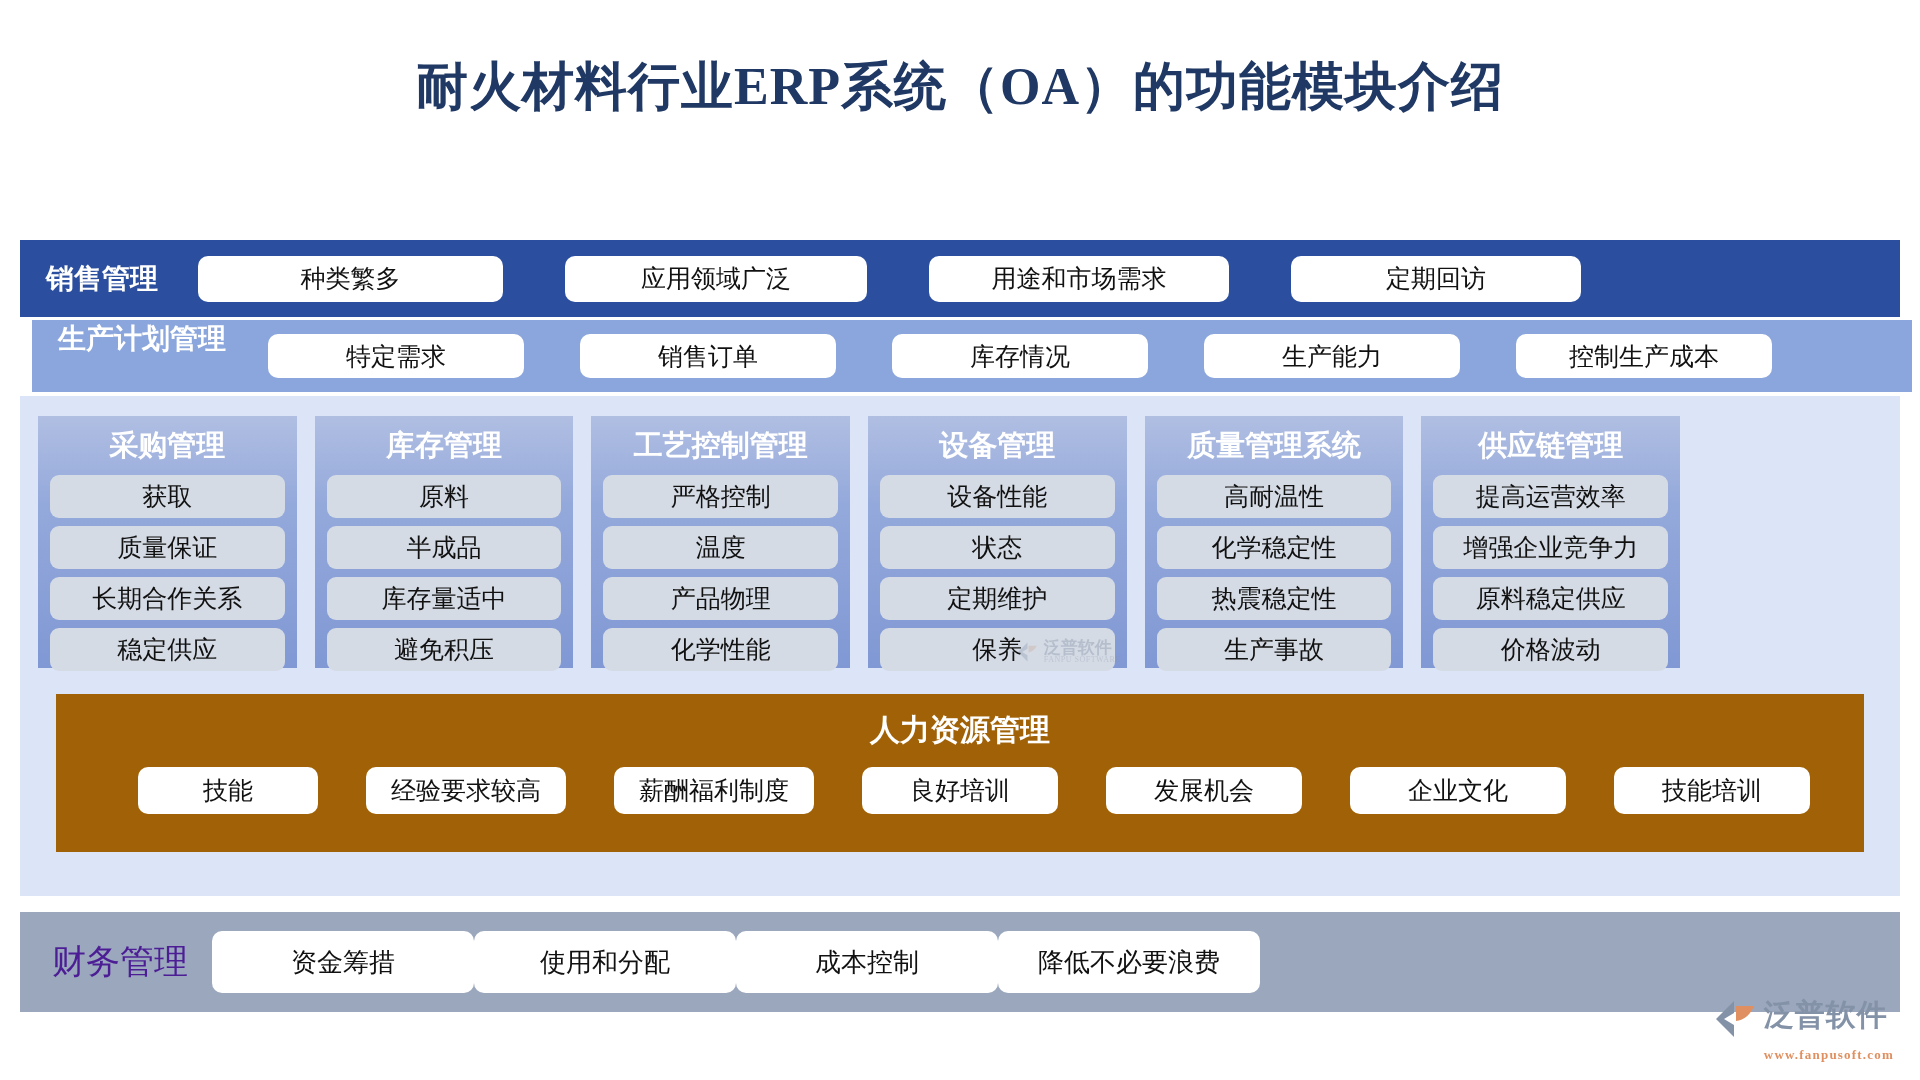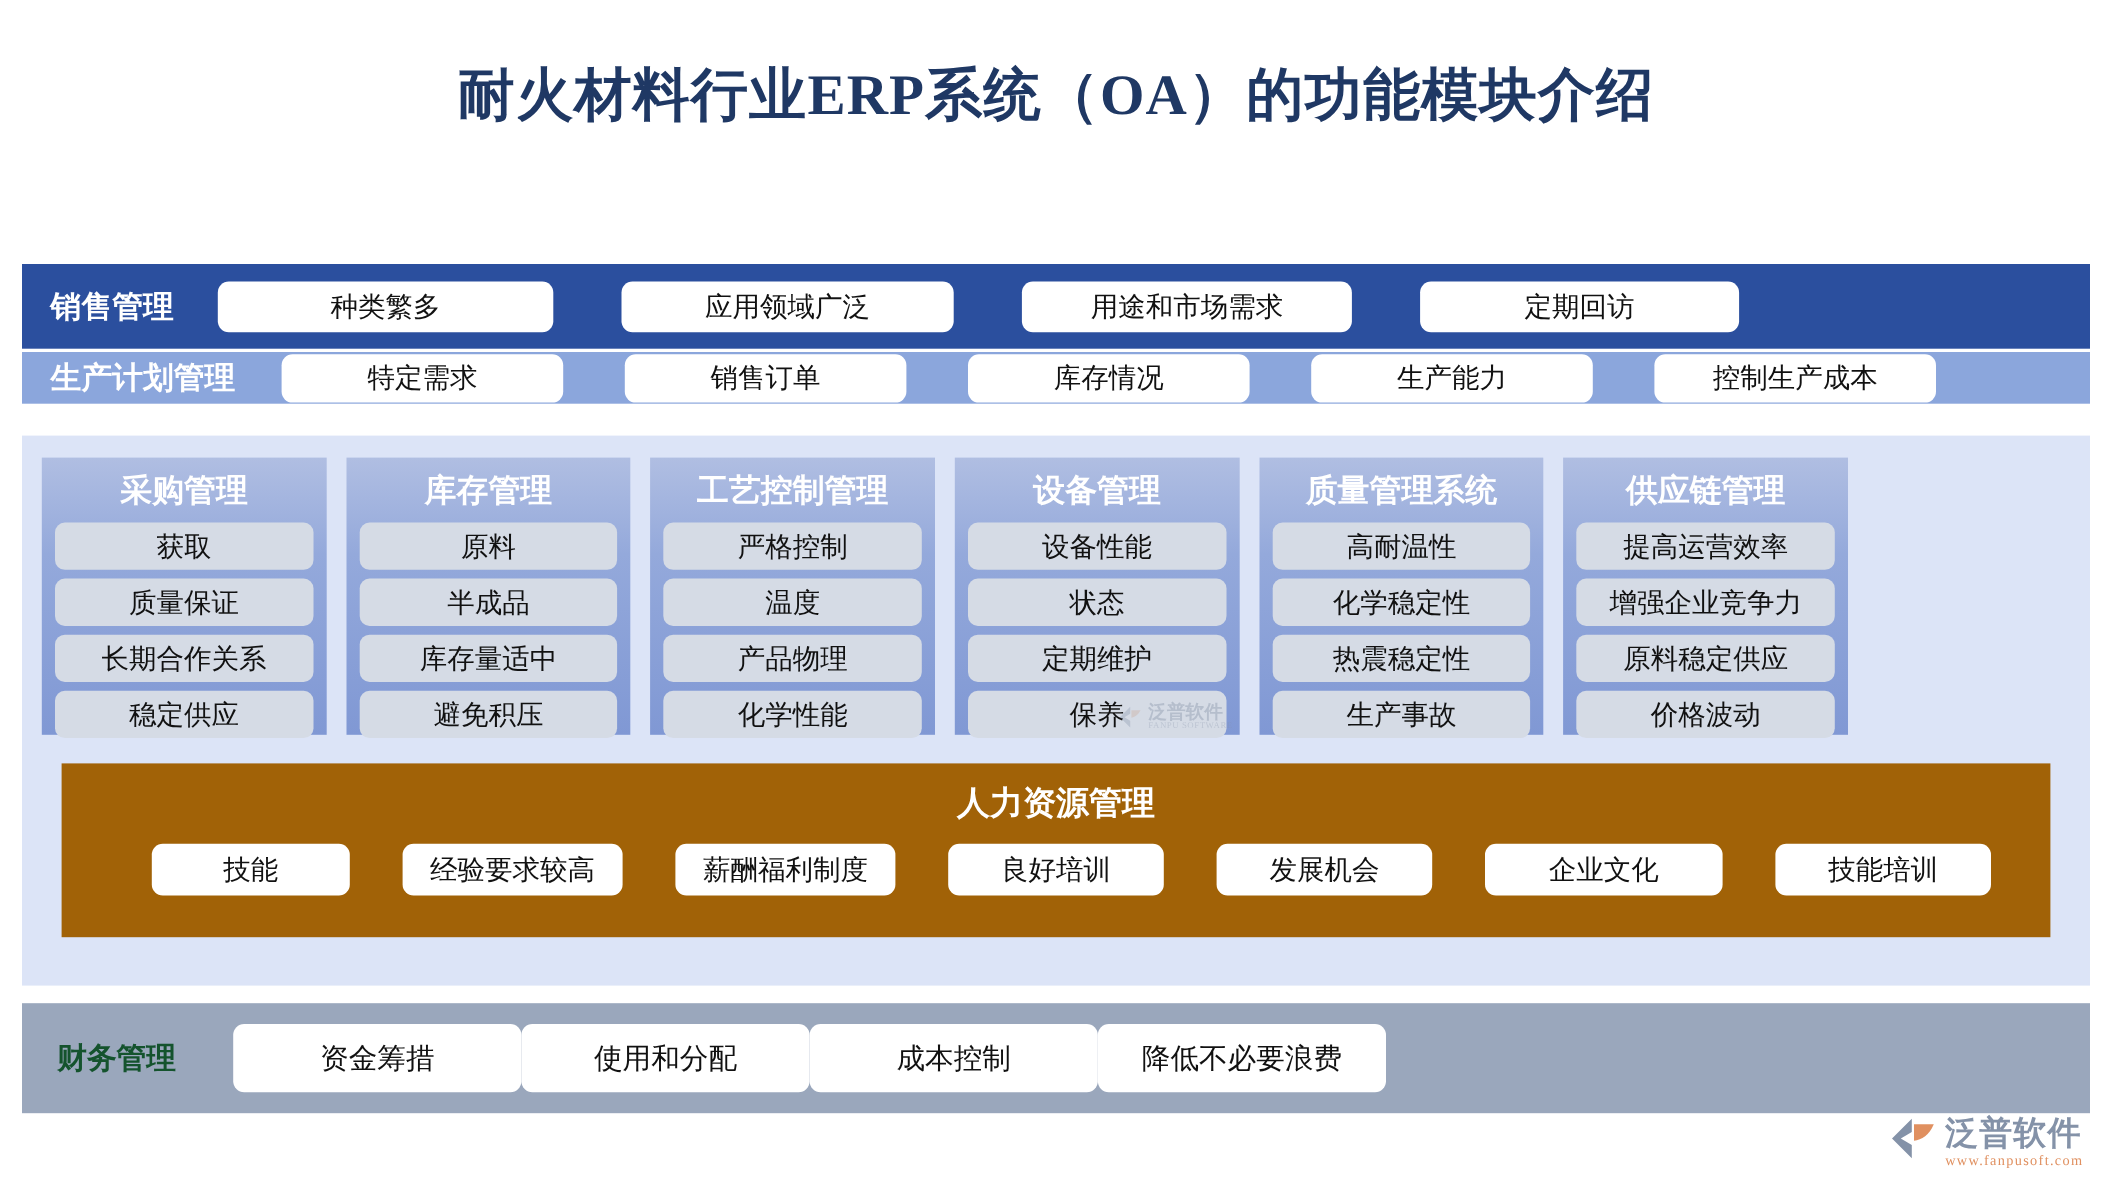--- a/index.html
+++ b/index.html
@@ -44,24 +44,24 @@
   }
   .row-sales .pill-wrap { display: flex; align-items: center; gap: 62px; }
   .row-sales .pill { height: 46px; }
   .row-sales .pill.w1 { width: 305px; }
   .row-sales .pill.w2 { width: 302px; }
   .row-sales .pill.w3 { width: 300px; }
   .row-sales .pill.w4 { width: 290px; }
 
   
   .row-plan {
-    position: absolute; left: 20px; top: 320px;
-    width: 1880px; height: 47px;
+    position: absolute; left: 32px; top: 320px;
+    width: 1880px; height: 72px;
     background: #8BA6DC;
-    display: flex; align-items: center;
+    display: flex; 
     padding-left: 26px;
   }
   .row-plan .row-label {
     color: #ffffff; font-size: 28px; font-weight: bold;
     width: 210px; flex: 0 0 210px; white-space: nowrap;
   }
   .row-plan .pill-wrap { display: flex; align-items: center; gap: 56px; }
   .row-plan .pill { height: 44px; width: 256px; }
 
   
@@ -120,21 +120,21 @@
 
   
   .row-fin {
     position: absolute; left: 20px; top: 912px;
     width: 1880px; height: 100px;
     background: #9AA7BC;
     display: flex; align-items: center;
     padding-left: 32px;
   }
   .row-fin .row-label {
-    color: #14532d; font-size: 27px; font-weight: bold;
+    color: #4c1d95; font-size: 34px; font-weight: normal;
     width: 160px; flex: 0 0 160px; white-space: nowrap;
   }
   .row-fin .pill-wrap { display: flex; align-items: center; }
   .row-fin .pill { height: 62px; width: 262px; font-size: 26px; }
 
   
   .watermark {
     position: absolute; right: 6px; bottom: 4px;
     display: flex; align-items: center; gap: 5px;
     opacity: .30; pointer-events: none;
@@ -143,21 +143,21 @@
   .watermark .wm-cn { font-size: 17px; color: #6d7c95; font-weight: bold; }
   .watermark .wm-en { font-size: 8px; color: #8592a8; letter-spacing: .5px; }
 
   
   .brand {
     position: absolute; right: 26px; bottom: 18px;
     display: flex; align-items: flex-start; gap: 8px;
   }
   .brand-txt { display: flex; flex-direction: column; line-height: 1.05; }
   .brand-cn { font-size: 30px; font-weight: bold; color: #8492A8; letter-spacing: 1px; }
-  .brand-en { font-size: 13px; color: #E09060; letter-spacing: 1.2px; margin-top: 2px; }
+  .brand-en { font-size: 13px; color: #E09060; letter-spacing: 1.2px; margin-top: 18px; font-weight: bold; }
   .brand-mark { width: 42px; height: 40px; flex: 0 0 42px; }
 </style>
 </head>
 <body>
 
 <div class="page">
 
   <div class="title">耐火材料行业ERP系统（OA）的功能模块介绍</div>
 
   <div class="row-sales">

